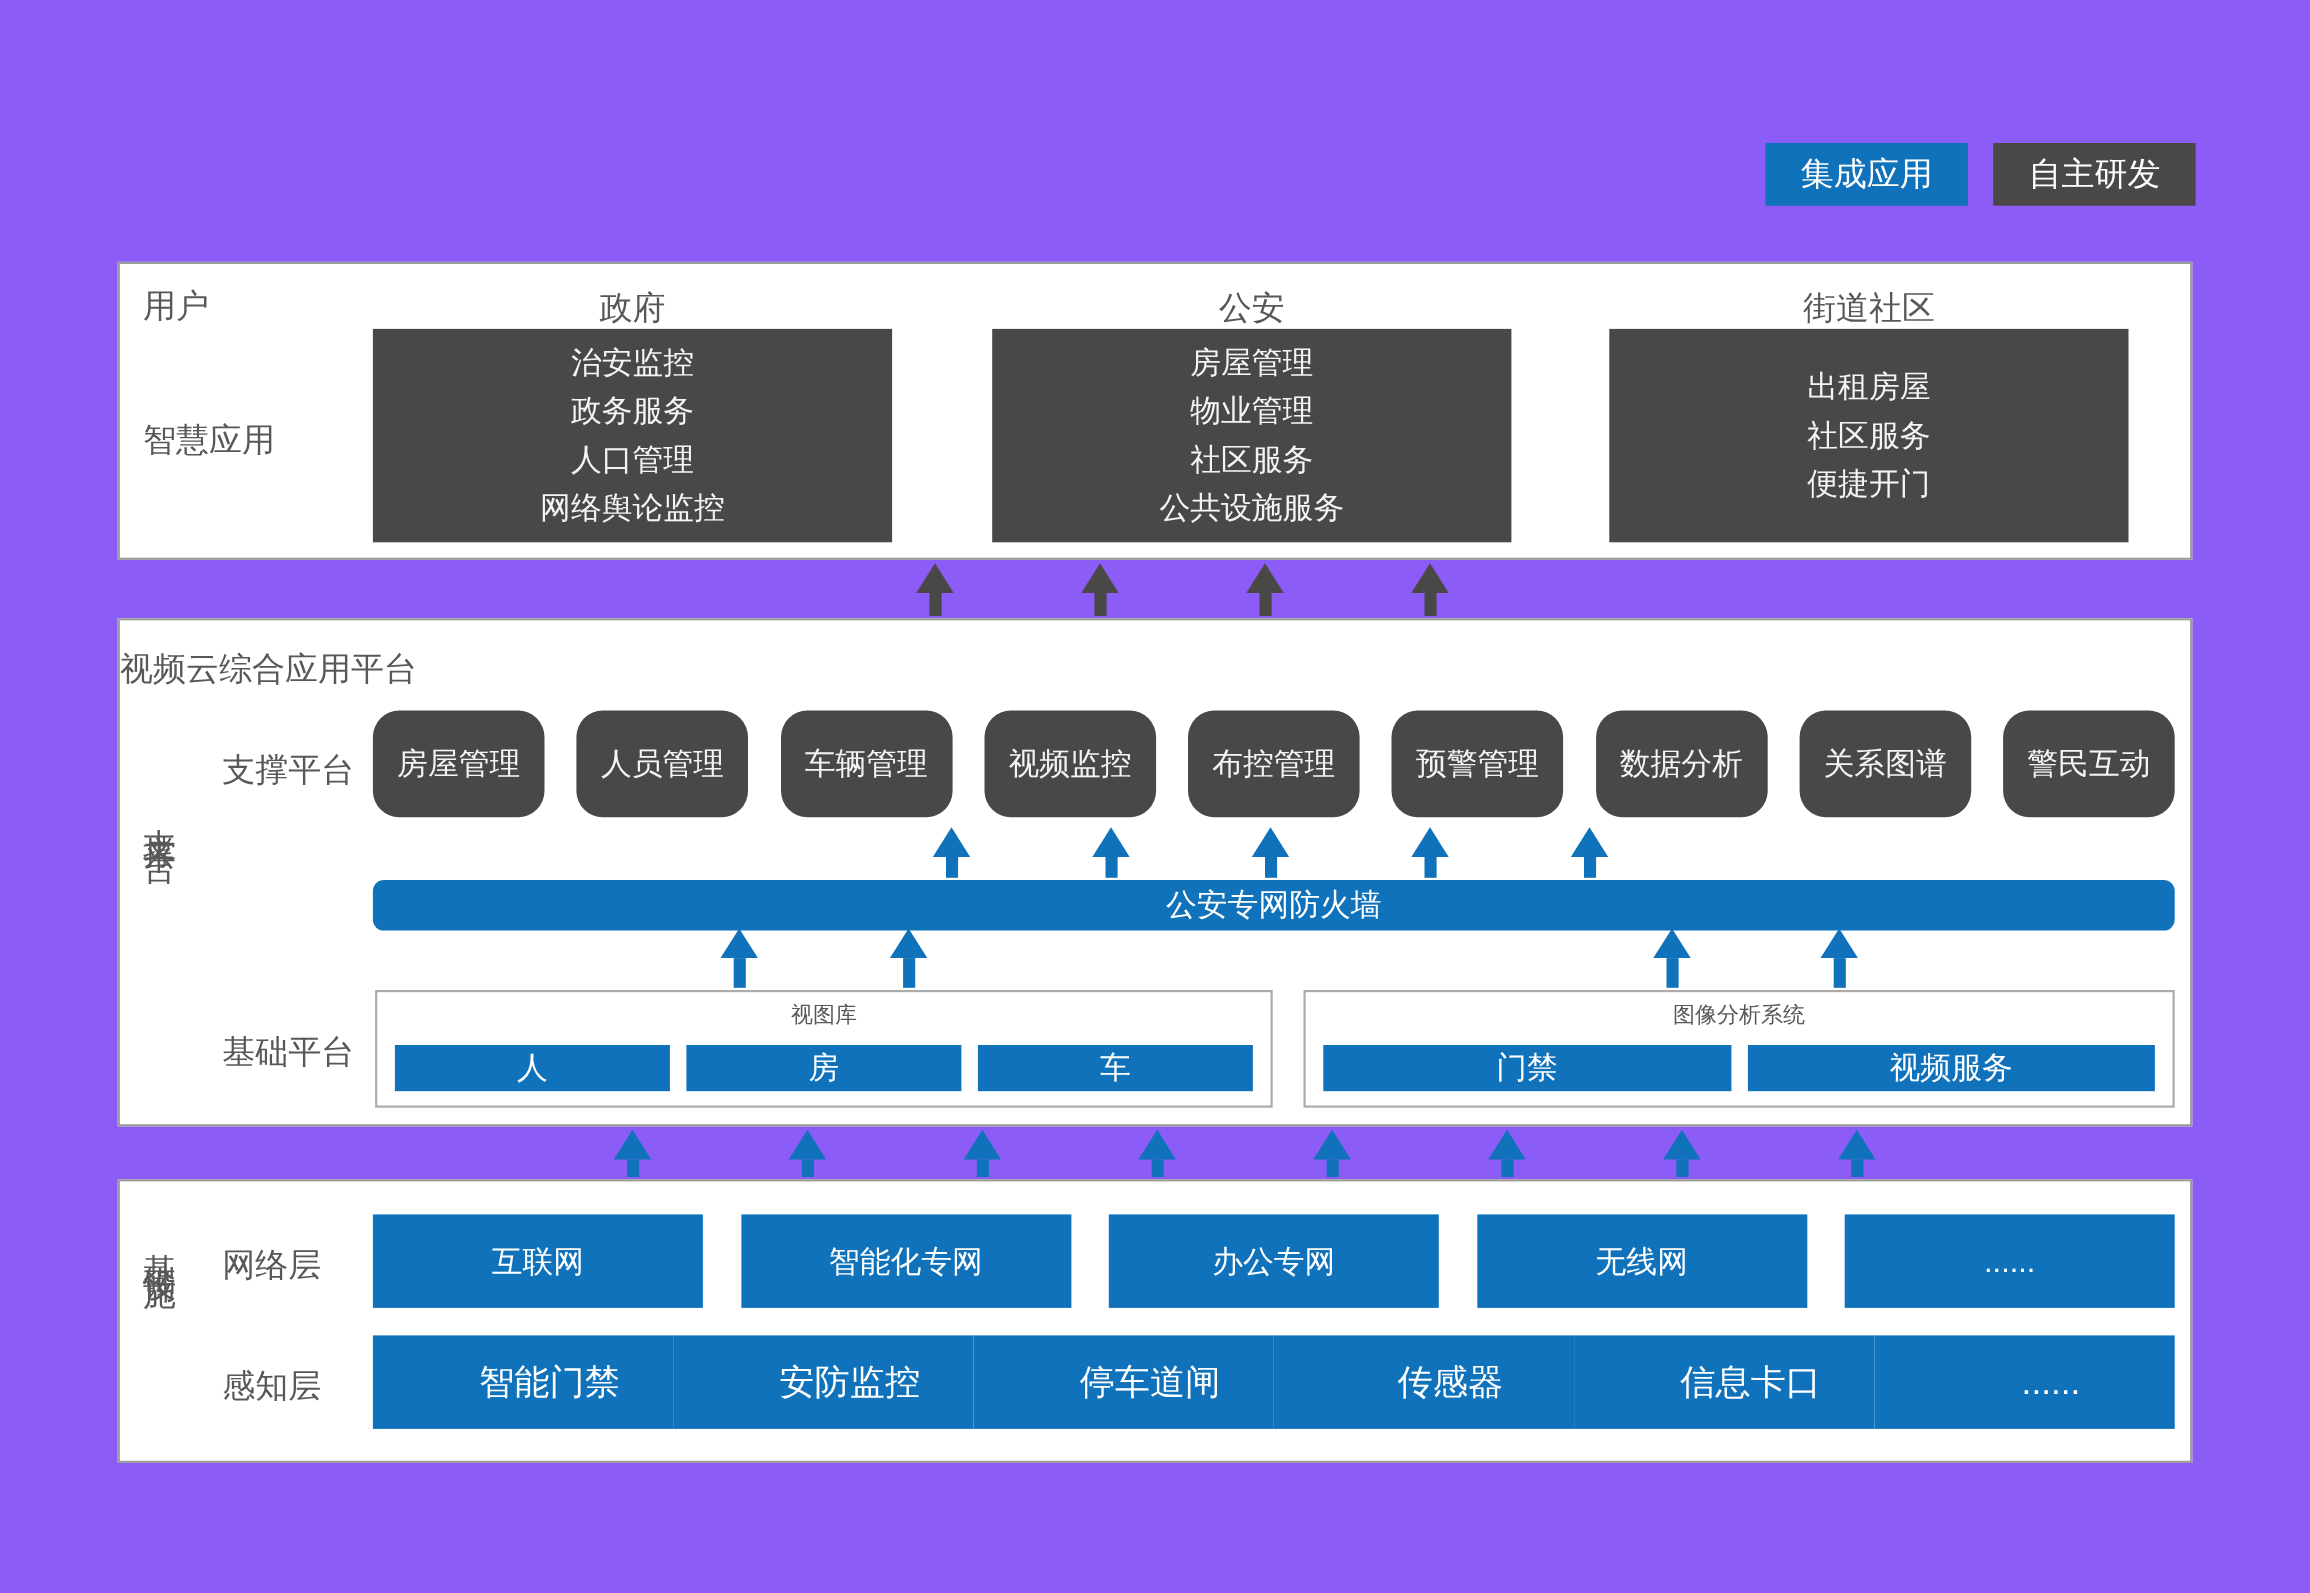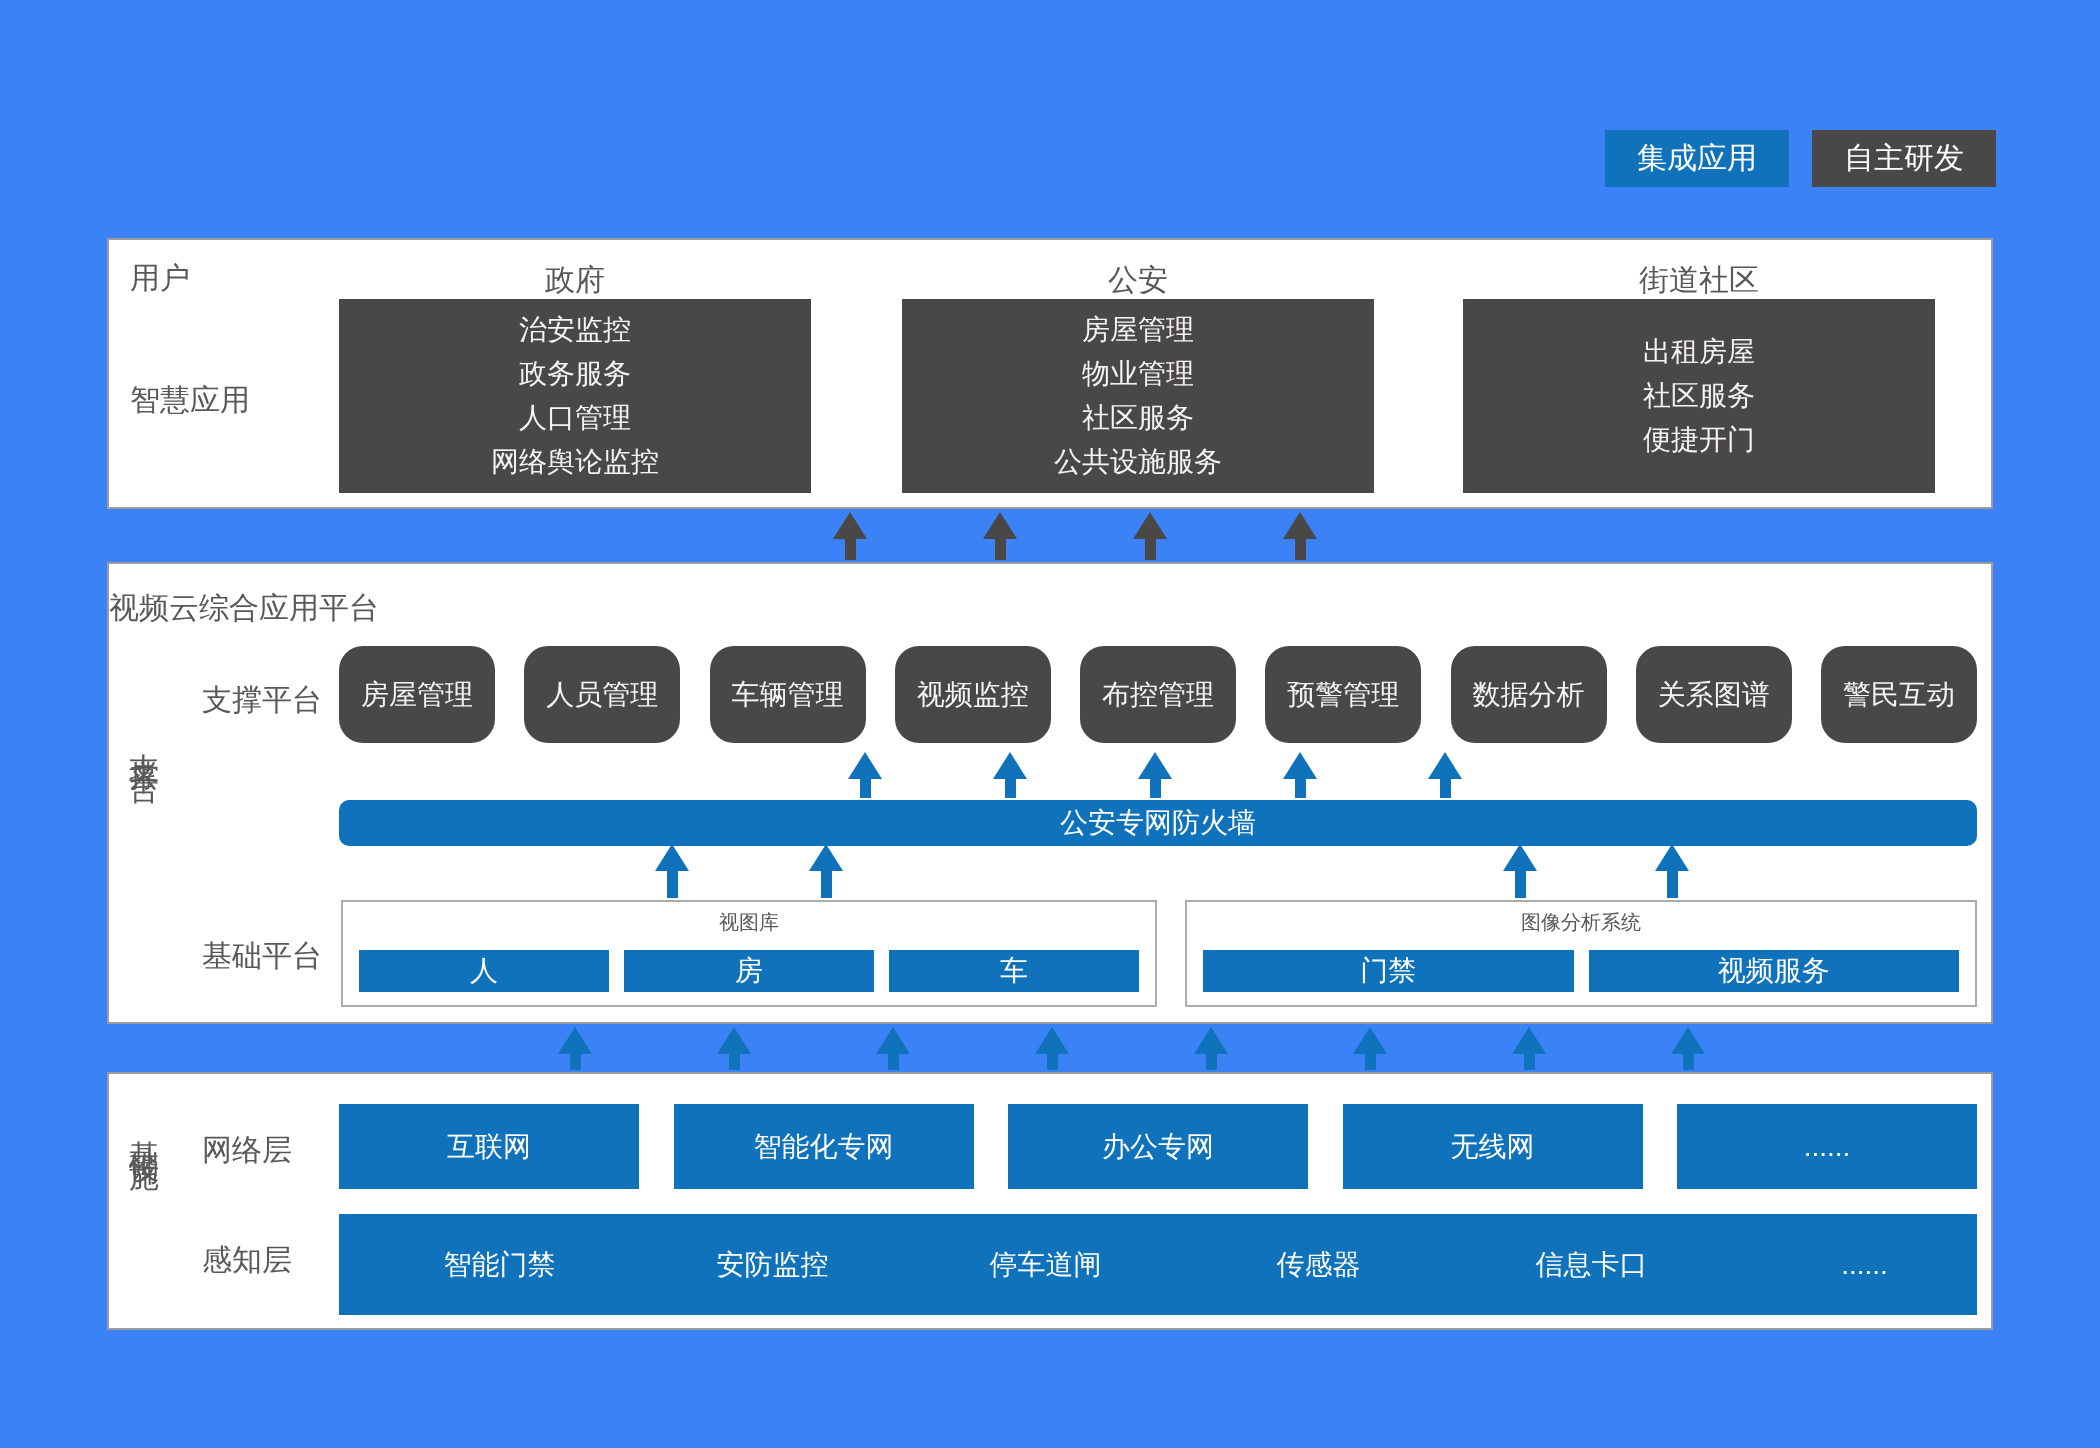--- a/index.html
+++ b/index.html
@@ -1,16 +1,16 @@
 <!DOCTYPE html>
 <html><head>
 <meta charset="utf-8">
 <style>
   html,body{margin:0;padding:0;background:#ffffff;}
-  #canvas{position:relative;width:2100px;height:1448px;background:#3b82f6;overflow:hidden;
+  #canvas{position:relative;width:2100px;height:1448px;background:#8b5cf6;overflow:hidden;
           font-family:"Liberation Sans","DejaVu Sans",sans-serif;}
 
   
   .sec{position:absolute;border:2px solid #9c9c9c;background:#ffffff;box-sizing:border-box;}
   .lbl{position:absolute;color:#5a5757;font-size:30px;white-space:nowrap;}
   .vlbl{position:absolute;color:#5a5757;font-size:30px;writing-mode:vertical-rl;text-orientation:upright;
         letter-spacing:7px;white-space:nowrap;}
   .ctr{display:flex;align-items:center;justify-content:center;text-align:center;}
 
   
@@ -44,21 +44,21 @@
                 color:#ffffff;font-size:28px;border-radius:10px;}
   .base-ctn{position:absolute;top:336px;height:107px;border:2px solid #acacac;box-sizing:border-box;background:#fff;}
   .base-title{position:absolute;top:7px;left:0;width:100%;text-align:center;color:#5a5757;font-size:20px;}
   .base-items{position:absolute;left:16px;right:16px;bottom:13px;height:42px;display:flex;gap:15px;}
   .base-item{flex:1;background:#0f72ba;color:#ffffff;font-size:28px;}
 
   
   #infra-sec{left:107px;top:1072px;width:1886px;height:258px;}
   .infra-row{position:absolute;left:230px;width:1638px;height:85px;display:flex;justify-content:space-between;}
   .net-box{width:300px;height:85px;background:#0f72ba;color:#ffffff;font-size:28px;}
-  .per-box{width:250px;height:101px;background:#0f72ba;color:#ffffff;font-size:28px;padding-left:48px;}
+  .per-box{width:250px;height:85px;background:#0f72ba;color:#ffffff;font-size:32px;padding-left:48px;}
 </style>
 </head>
 <body>
 
 <div id="canvas">
 
   <div class="legend-btn legend-blue ctr">集成应用</div>
   <div class="legend-btn legend-dark ctr">自主研发</div>
 
   <div id="user-sec" class="sec">

